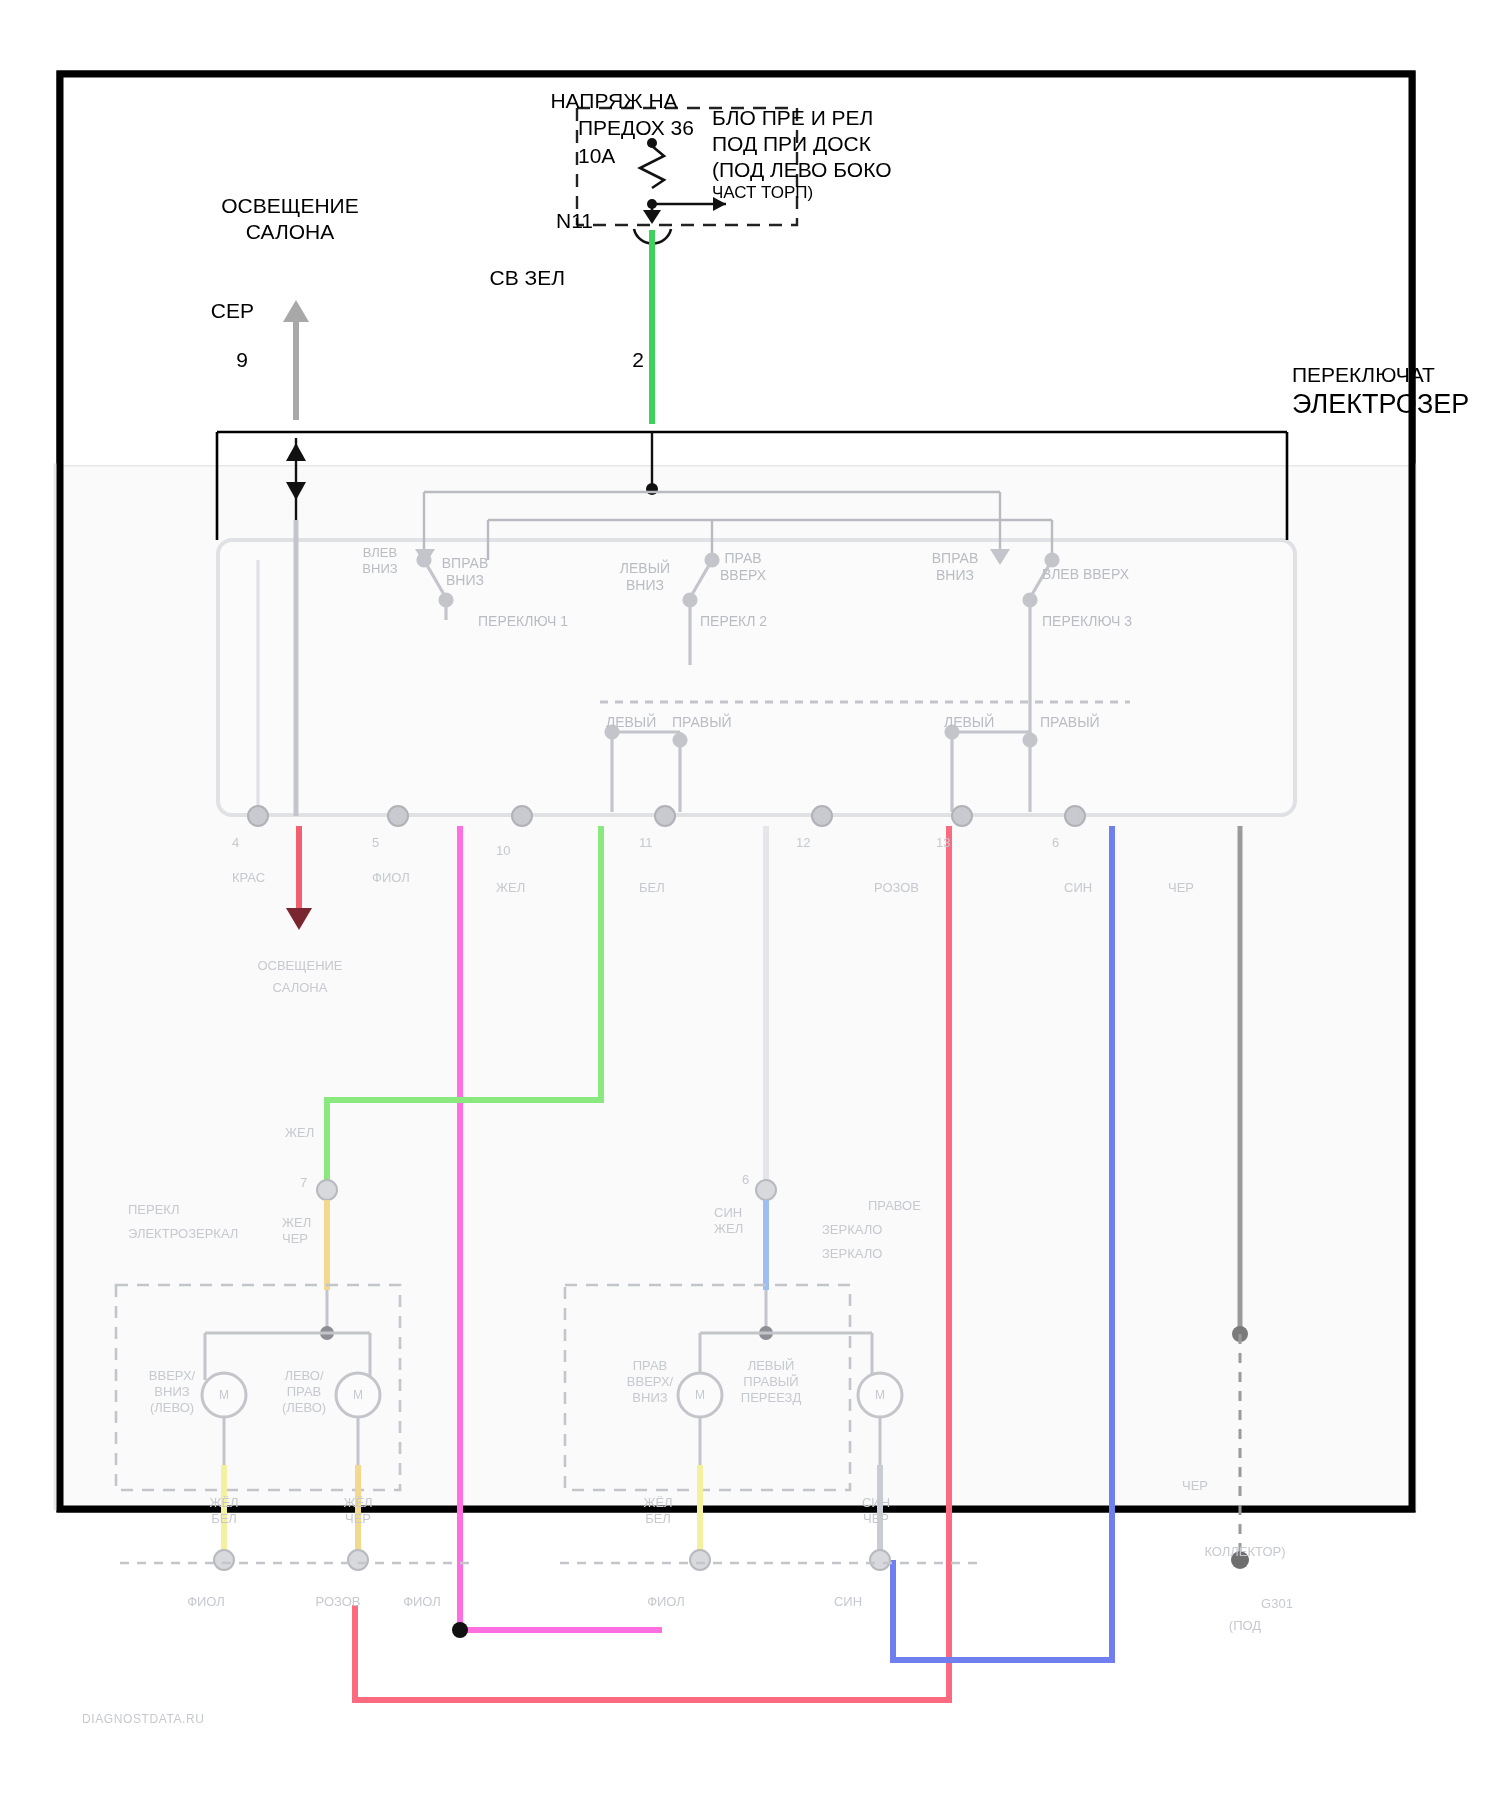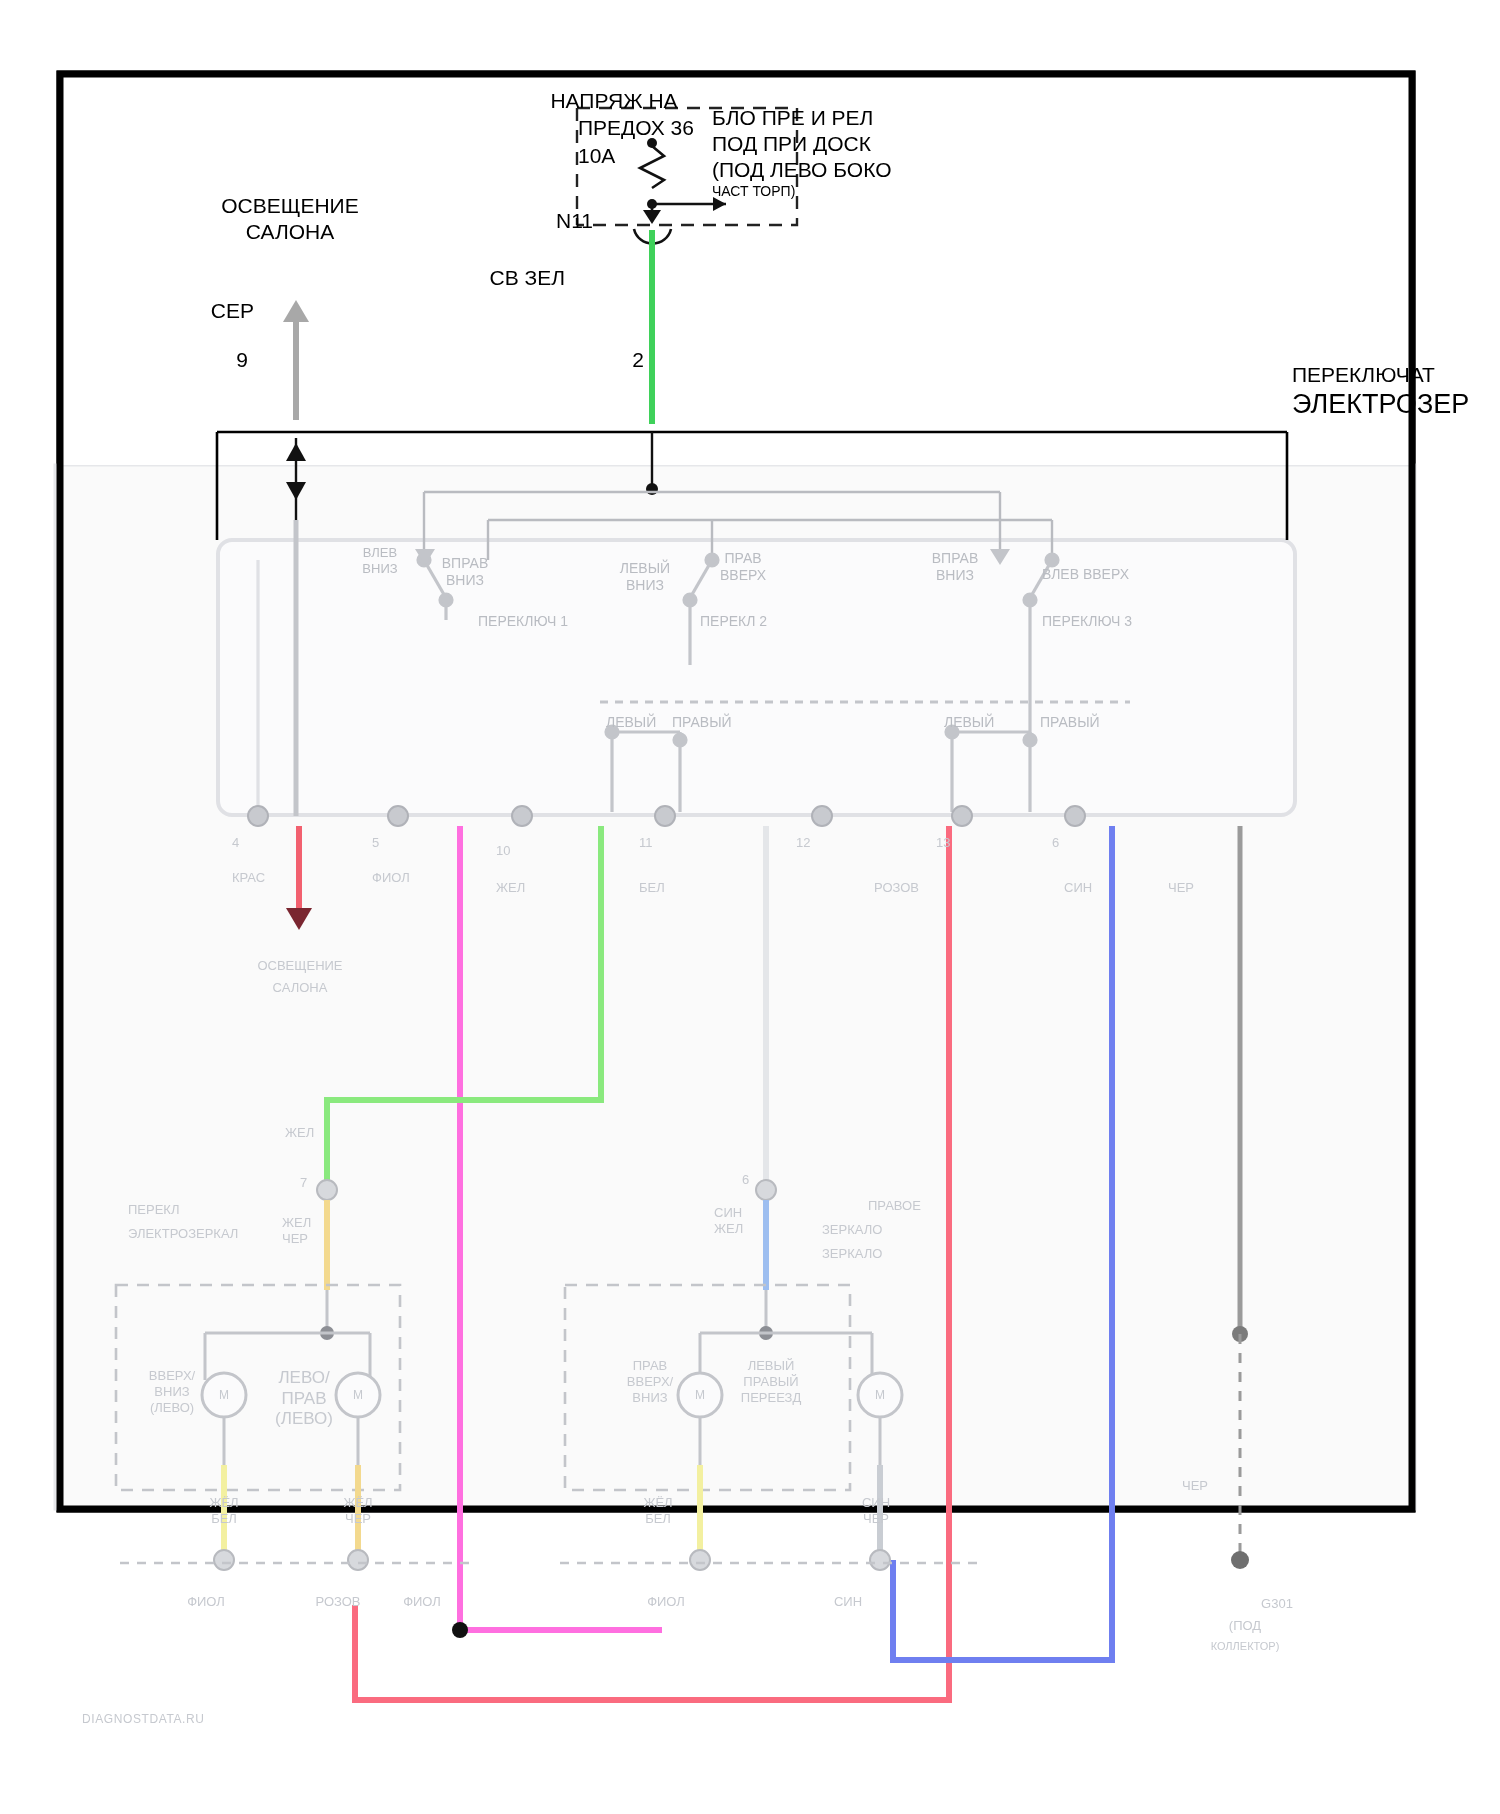--- a/index.html
+++ b/index.html
@@ -214,21 +214,21 @@
 
 <div>
 
   <div class="lbl sharp ctr" style="left:504px; top:88px; width:220px; font-size:21px;">НАПРЯЖ НА</div>
   <div class="lbl sharp" style="left:578px; top:115px; font-size:21px;">ПРЕДОХ 36</div>
   <div class="lbl sharp" style="left:578px; top:143px; font-size:21px;">10A</div>
 
   <div class="lbl sharp" style="left:712px; top:105px; font-size:21px;">БЛО ПРЕ И РЕЛ</div>
   <div class="lbl sharp" style="left:712px; top:131px; font-size:21px;">ПОД ПРИ ДОСК</div>
   <div class="lbl sharp" style="left:712px; top:157px; font-size:21px;">(ПОД ЛЕВО БОКО</div>
-  <div class="lbl sharp" style="left:712px; top:183px; font-size:14px;">ЧАСТ ТОРП)</div>
+  <div class="lbl sharp" style="left:712px; top:183px; font-size:17px;">ЧАСТ ТОРП)</div>
 
   <div class="lbl sharp rt" style="left:500px; top:208px; width:93px; font-size:21px;">N11</div>
 
   <div class="lbl sharp rt" style="left:440px; top:265px; width:125px; font-size:21px;">СВ ЗЕЛ</div>
 
   <div class="lbl sharp ctr" style="left:160px; top:193px; width:260px; font-size:21px;">ОСВЕЩЕНИЕ</div>
   <div class="lbl sharp ctr" style="left:160px; top:219px; width:260px; font-size:21px;">САЛОНА</div>
   <div class="lbl sharp rt" style="left:178px; top:298px; width:76px; font-size:21px;">СЕР</div>
 
   <div class="lbl sharp rt" style="left:196px; top:347px; width:52px; font-size:21px;">9</div>
@@ -283,21 +283,21 @@
   <div class="lbl faded2" style="left:285px; top:1125px; font-size:13px;">ЖЕЛ</div>
   <div class="lbl faded2" style="left:300px; top:1175px; font-size:13px;">7</div>
   <div class="lbl faded2" style="left:282px; top:1215px; font-size:13px; white-space:pre-line;">ЖЕЛ
 ЧЕР</div>
   <div class="lbl faded2" style="left:128px; top:1202px; font-size:13px;">ПЕРЕКЛ</div>
   <div class="lbl faded2" style="left:128px; top:1226px; font-size:13px;">ЭЛЕКТРОЗЕРКАЛ</div>
 
   <div class="lbl faded2 ctr" style="left:126px; top:1368px; width:92px; font-size:13px; white-space:pre-line;">ВВЕРХ/
 ВНИЗ
 (ЛЕВО)</div>
-  <div class="lbl faded2 ctr" style="left:258px; top:1368px; width:92px; font-size:17px; white-space:pre-line;">ЛЕВО/
+  <div class="lbl faded2 ctr" style="left:258px; top:1368px; width:92px; font-size:13px; white-space:pre-line;">ЛЕВО/
 ПРАВ
 (ЛЕВО)</div>
   <div class="lbl faded2 ctr" style="left:196px; top:1388px; width:56px; font-size:12px;">M</div>
   <div class="lbl faded2 ctr" style="left:330px; top:1388px; width:56px; font-size:12px;">M</div>
 
   <div class="lbl faded2 ctr" style="left:182px; top:1495px; width:84px; font-size:13px; white-space:pre-line;">ЖЁЛ
 БЕЛ</div>
   <div class="lbl faded2 ctr" style="left:316px; top:1495px; width:84px; font-size:13px; white-space:pre-line;">ЖЁЛ
 ЧЕР</div>
 
@@ -325,17 +325,17 @@
 БЕЛ</div>
   <div class="lbl faded2 ctr" style="left:834px; top:1495px; width:84px; font-size:13px; white-space:pre-line;">СИН
 ЧЕР</div>
 
   <div class="lbl faded2 ctr" style="left:624px; top:1594px; width:84px; font-size:13px;">ФИОЛ</div>
   <div class="lbl faded2 ctr" style="left:806px; top:1594px; width:84px; font-size:13px;">СИН</div>
 
   <div class="lbl faded2" style="left:1182px; top:1478px; font-size:13px;">ЧЕР</div>
   <div class="lbl faded2 ctr" style="left:1222px; top:1596px; width:110px; font-size:13px;">G301</div>
   <div class="lbl faded2 ctr" style="left:1190px; top:1618px; width:110px; font-size:13px;">(ПОД</div>
-  <div class="lbl faded2 ctr" style="left:1180px; top:1640px; width:130px; font-size:11px;">КОЛЛЕКТОР)</div>
+  <div class="lbl faded2 ctr" style="left:1180px; top:1544px; width:130px; font-size:13px;">КОЛЛЕКТОР)</div>
 
   <div class="lbl faded2" style="left:82px; top:1712px; font-size:12px; letter-spacing:0.6px;">DIAGNOSTDATA.RU</div>
 
 </div>
 
 </body></html>

